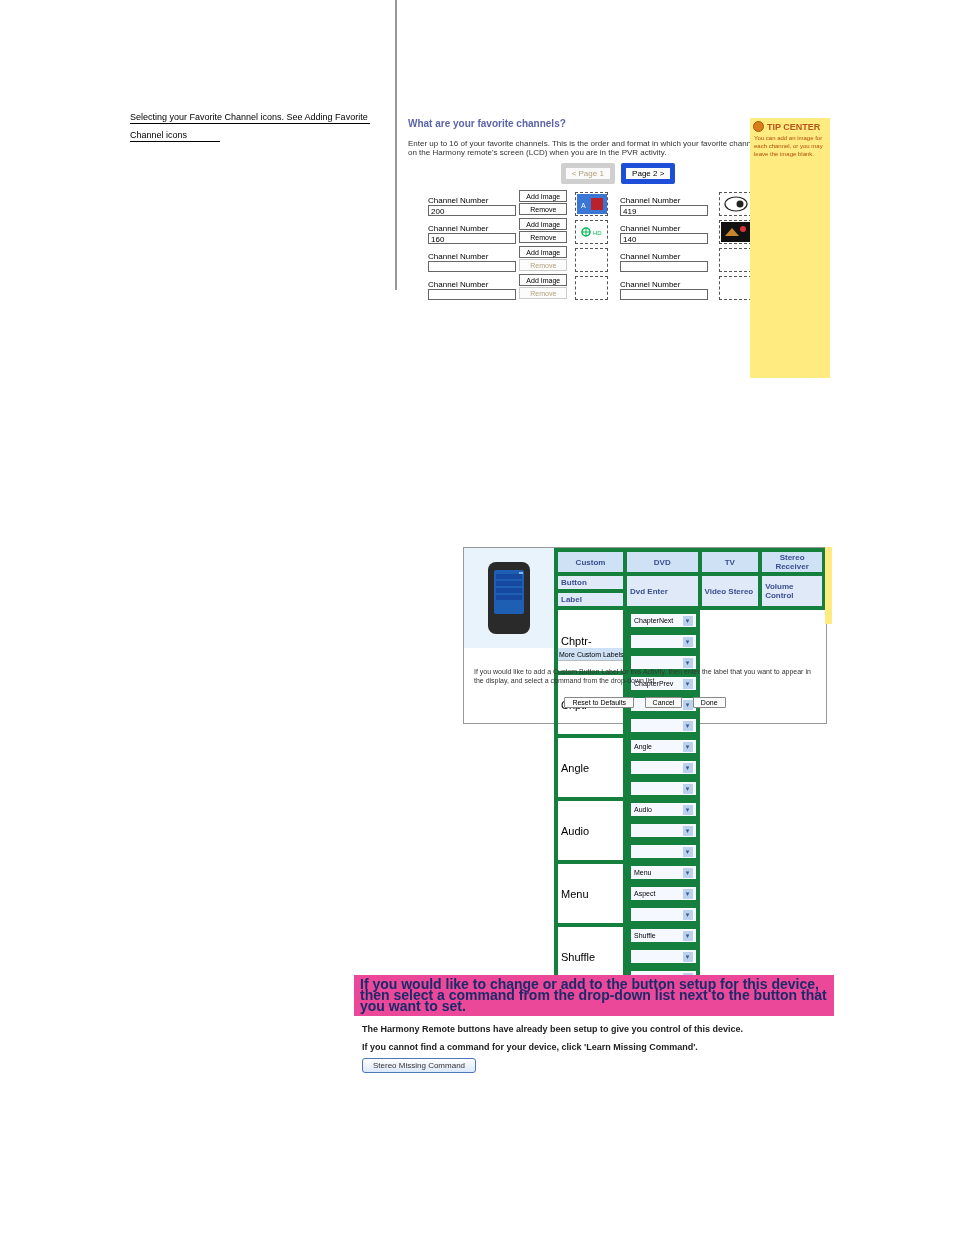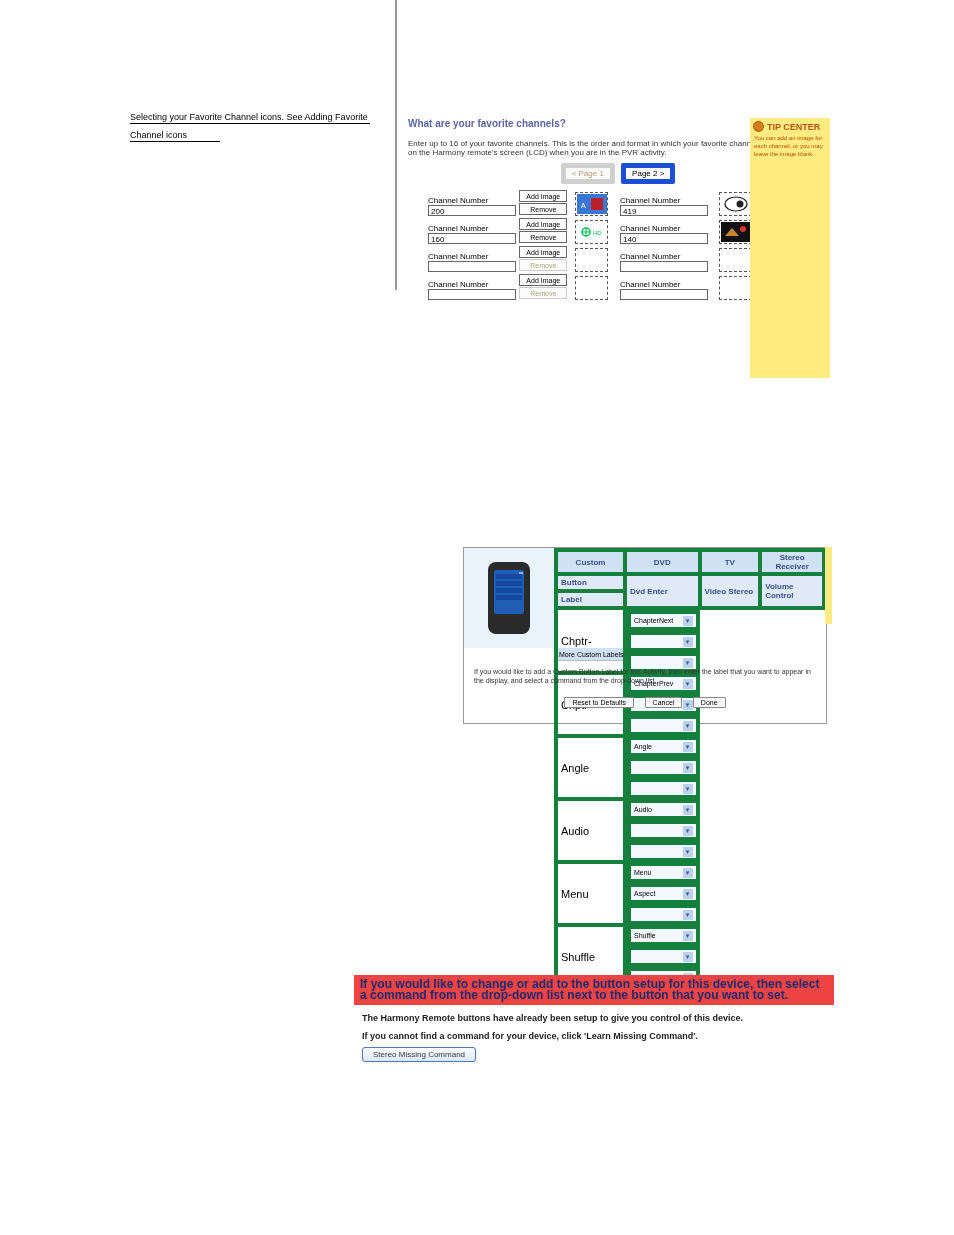--- a/index.html
+++ b/index.html
@@ -44,21 +44,21 @@
   .cfg-table .bh2{background:#dfe9f7;text-align:left;color:#3a4f92;font-weight:bold;}
   .cfg-table input.tx{width:54px;border:none;font-size:11px;padding:0;}
   .cfg-table .dd{display:flex;align-items:center;justify-content:space-between;background:#f5f9ff;}
   .cfg-table .dd .ar{width:10px;height:10px;background:#bcd1ec;display:flex;align-items:center;justify-content:center;color:#3a5a8c;font-size:7px;}
   .more{background:#cfe1f5;border:1px solid #bbb;border-top:none;height:12px;font-size:7px;display:flex;align-items:center;padding-left:4px;width:90px;margin-left:90px;}
   .cfg-foot{font-size:7px;color:#333;margin:6px 10px;line-height:9px;}
   .cfg-btns{text-align:center;margin-top:5px;}
   .cfg-btns .b{display:inline-block;border:1px solid #888;font-size:7px;padding:1px 7px;margin:0 3px;background:#fafafa;border-radius:1px;}
   
   .learn{position:absolute;left:354px;top:975px;width:480px;height:80px;font-size:9px;}
-  .learn .bar{background:#ef4444;padding:4px 6px;font-weight:bold;color:#1a2a6b;line-height:11px;font-size:12px;}
+  .learn .bar{background:#ec4899;padding:4px 6px;font-weight:bold;color:#1a2a6b;line-height:11px;font-size:14px;}
   .learn .p{margin:8px 0 0 8px;color:#222;font-weight:bold;}
   .learn .lbn{margin:6px 0 0 8px;display:inline-block;border:1px solid #4c76b9;background:linear-gradient(#fff,#dce8fb);border-radius:3px;padding:2px 10px;font-size:8px;color:#333;}
 </style>
 </head>
 <body>
 
 <div class="page">
   <div class="sep"></div>
   <div class="hr1"></div>
   <div class="hr2"></div>

